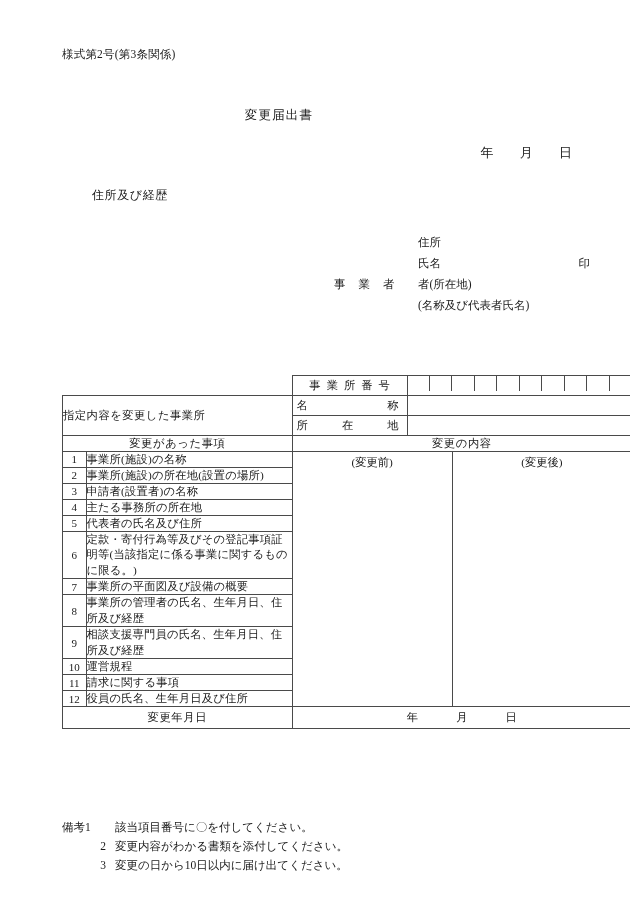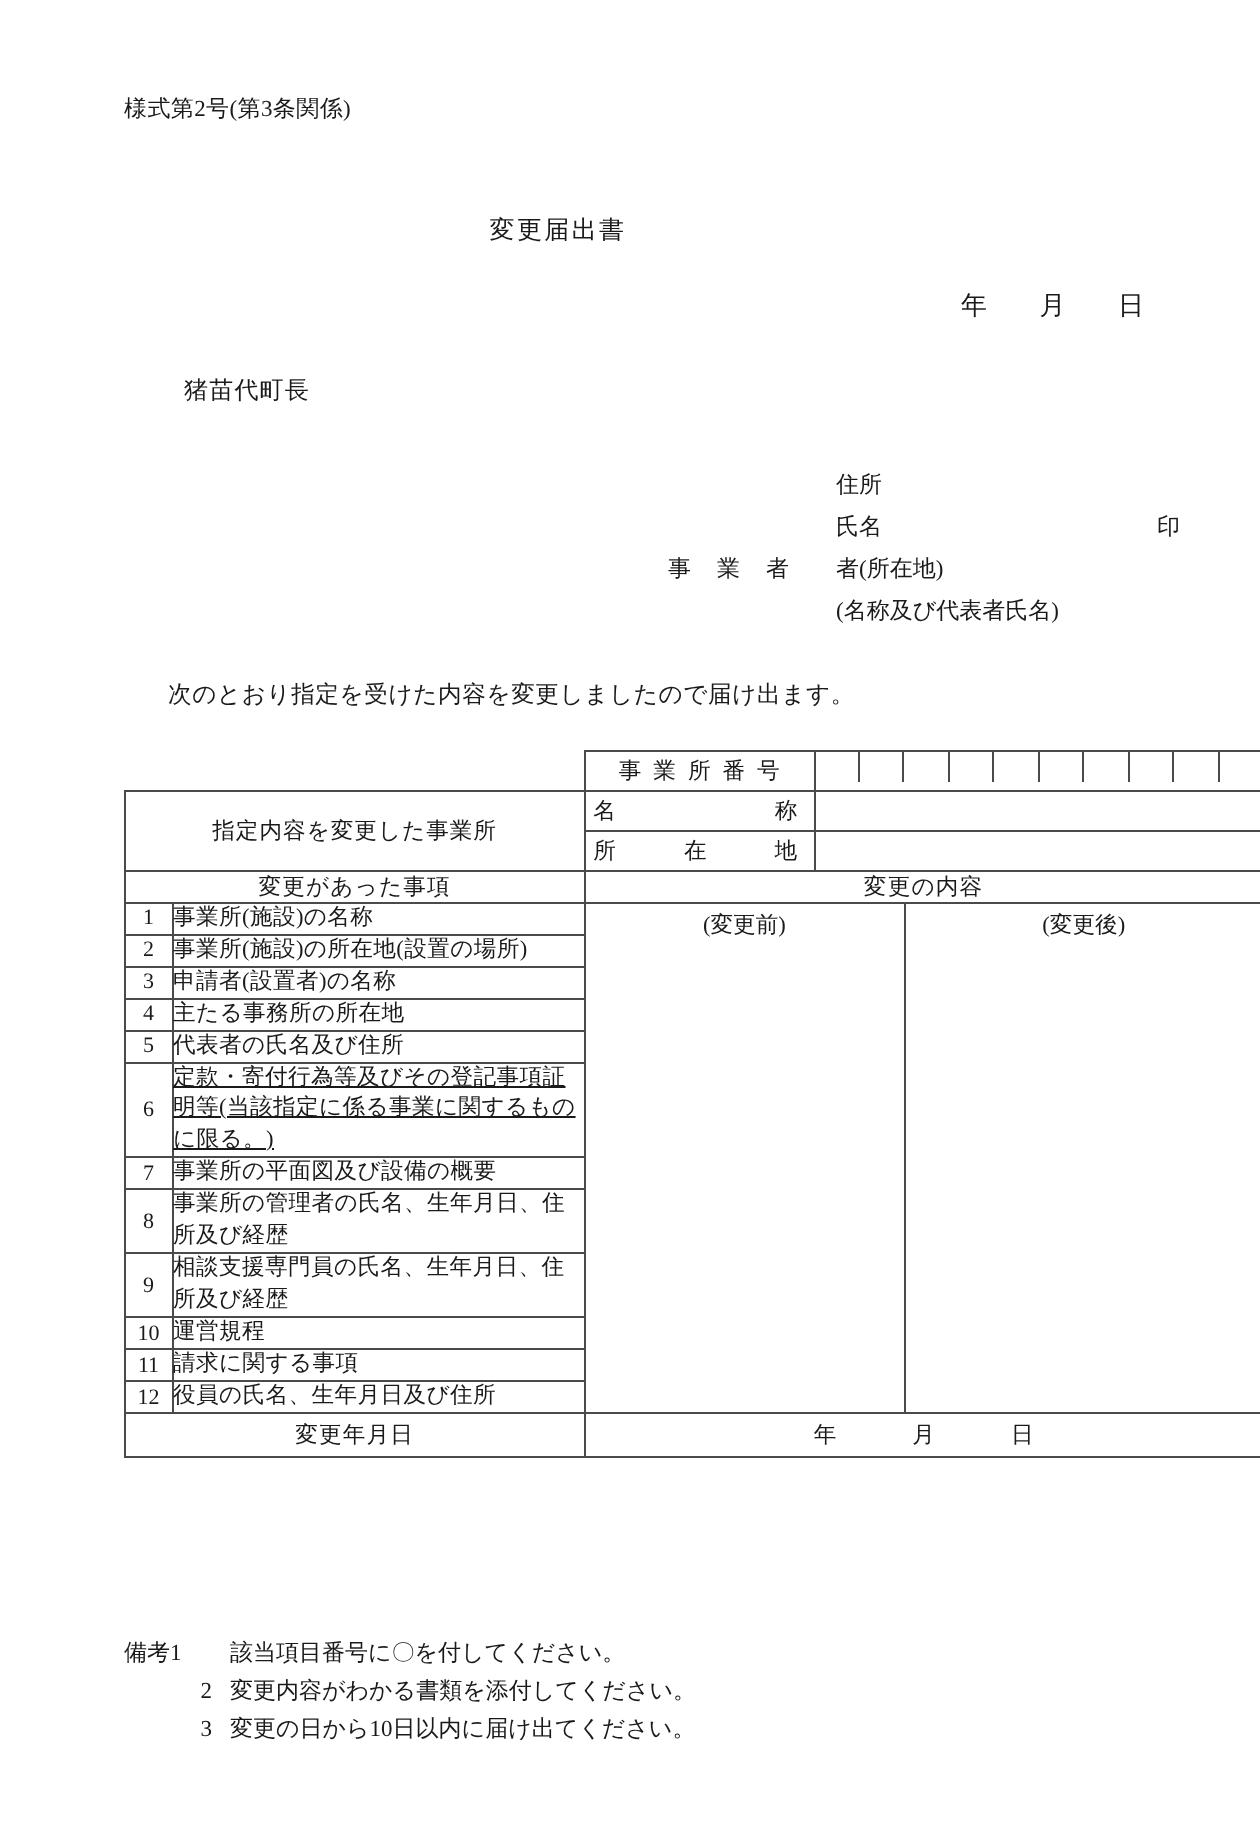--- a/index.html
+++ b/index.html
@@ -144,21 +144,20 @@
     border-left: 1px solid #4a4a4a;
   }
   .numbox:first-child { border-left: none; }
 
   .sec-head {
     text-align: center;
     padding: 3px 0;
     letter-spacing: 0.6px;
   }
   .facility-label {
-    text-align: center;
     letter-spacing: 0.5px;
     padding: 2px;
   }
 
   .item-text {
     padding: 4px 6px;
     line-height: 1.32;
     letter-spacing: 0.2px;
   }
   .num-cell {
@@ -204,40 +203,39 @@
   <div class="form-no">様式第2号(第3条関係)</div>
 
   <div class="doc-title">変更届出書</div>
 
   <div class="date-line">
     <span class="g">年</span>
     <span class="g">月</span>
     <span>日</span>
   </div>
 
-  <div class="recipient">猪苗代町長</div>
+  <div class="recipient">住所及び経歴</div>
 
   <div class="applicant">
     <div class="ap-row">
       <span class="ap-field">住所</span>
     </div>
     <div class="ap-row">
       <span class="ap-field">氏名</span>
       <span class="ap-seal">印</span>
     </div>
     <div class="ap-row">
       <span class="ap-label-jigyosha">事業者</span>
       <span class="ap-field">者(所在地)</span>
     </div>
     <div class="ap-row">
       <span class="ap-sub">(名称及び代表者氏名)</span>
     </div>
   </div>
 
-  <div class="lead">次のとおり指定を受けた内容を変更しましたので届け出ます。</div>
 
   <div class="tbl-wrap">
     <table class="form">
       <colgroup>
         <col class="c-no">
           <col class="c-item">
           <col class="c-before">
           <col class="c-after">
       </colgroup>
       <tbody>
@@ -322,21 +320,21 @@
         <tr>
           <td class="num-cell">4</td>
           <td class="item-text">主たる事務所の所在地</td>
         </tr>
         <tr>
           <td class="num-cell">5</td>
           <td class="item-text">代表者の氏名及び住所</td>
         </tr>
         <tr>
           <td class="num-cell">6</td>
-          <td class="item-text" style="line-height:1.38;text-decoration:underline;">定款・寄付行為等及びその登記事項証明等(当該指定に係る事業に関するものに限る。)</td>
+          <td class="item-text" style="line-height:1.38;">定款・寄付行為等及びその登記事項証明等(当該指定に係る事業に関するものに限る。)</td>
         </tr>
         <tr>
           <td class="num-cell">7</td>
           <td class="item-text">事業所の平面図及び設備の概要</td>
         </tr>
         <tr>
           <td class="num-cell">8</td>
           <td class="item-text" style="line-height:1.38;">事業所の管理者の氏名、生年月日、住所及び経歴</td>
         </tr>
         <tr>

